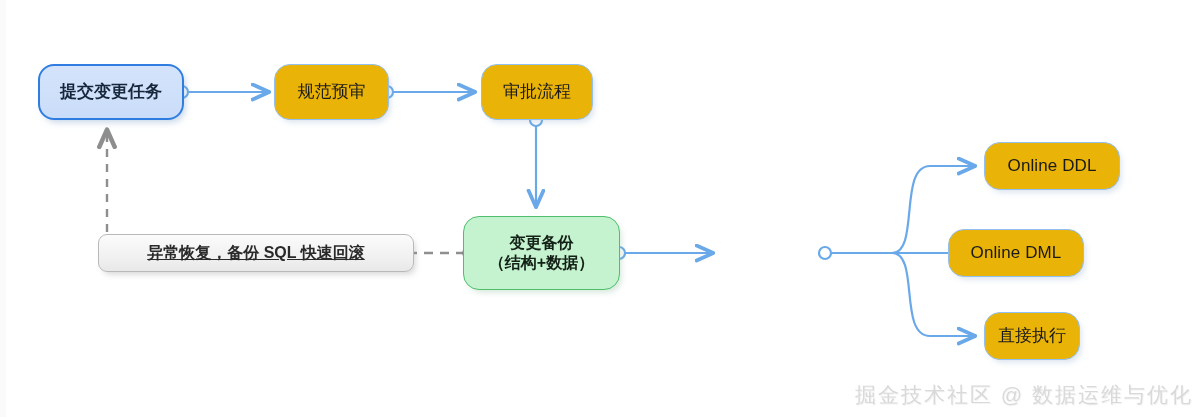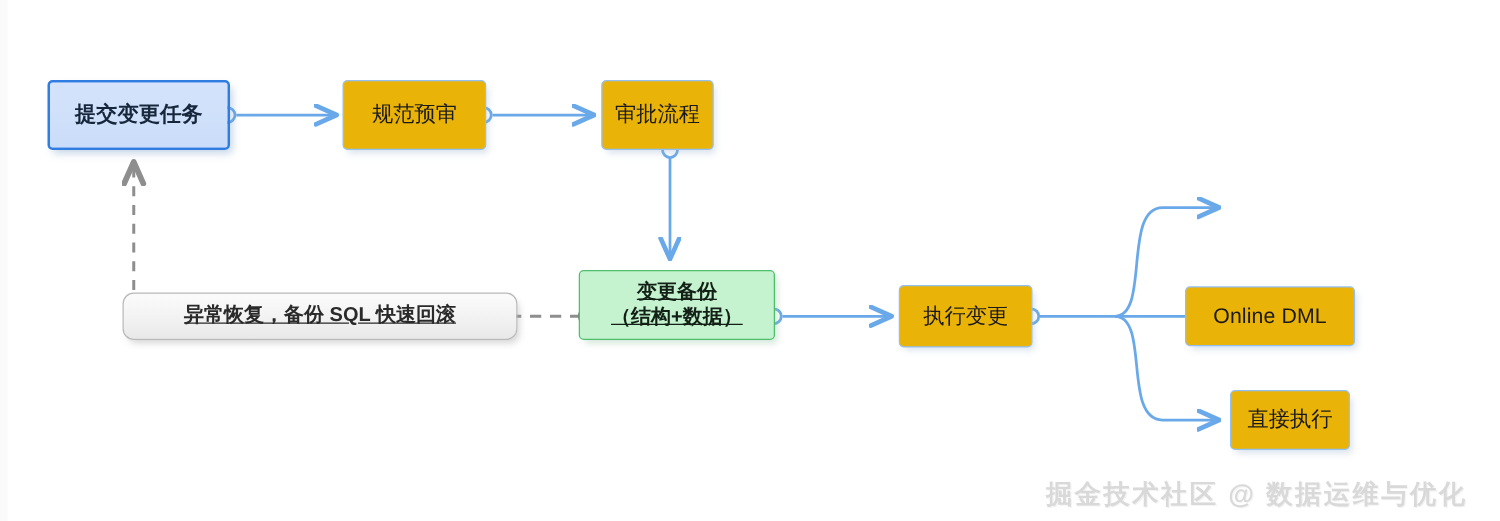--- a/index.html
+++ b/index.html
@@ -31,21 +31,21 @@
     overflow: visible;
   }
 
   .node {
     position: absolute;
     box-sizing: border-box;
     display: flex;
     align-items: center;
     justify-content: center;
     text-align: center;
-    border-radius: 4px;
+    border-radius: 16px;
     line-height: 1.22;
     color: #1a1a1a;
     white-space: pre-line;
     z-index: 3;
   }
 
   
   .node-plain {
     background: #eab308;
     border: 1.6px solid #93c0f2;
@@ -82,24 +82,24 @@
     font-size: 16px;
     font-weight: 600;
     color: #2a2a2a;
     border-radius: 9px;
   }
 
   .node-latin { font-weight: 400; font-size: 17px; letter-spacing: 0.1px; }
 
   .watermark {
     position: absolute;
-    right: 26px;
+    right: 7px;
     bottom: 8px;
     font-size: 21px;
-    font-weight: 700;
+    font-weight: 400;
     color: #d9d9d9;
     text-shadow: 1px 1px 0 #f4f4f4;
     letter-spacing: 2px;
     user-select: none;
     z-index: 2;
     margin-top: 16px;
   }
 </style>
 </head>
 <body>
@@ -150,27 +150,27 @@
       <circle cx="470" cy="253" r="6.5" fill="#ffffff" stroke="#7d7d7d" stroke-width="2.4"></circle>
     </g>
 
     <line x1="107" y1="232" x2="107" y2="131" stroke="#8e8e8e" stroke-width="2.4" stroke-dasharray="8 7" fill="none" marker-end="url(#arrowGray)"></line>
   </svg>
 
   <div class="node node-start" style="left:38px; top:64px; width:146px; height:56px;">提交变更任务</div>
 
   <div class="node node-plain" style="left:274px; top:64px; width:115px; height:56px;">规范预审</div>
 
-  <div class="node node-plain" style="left:481px; top:64px; width:90px; height:56px;">审批流程</div>
+  <div class="node node-plain" style="left:481px; top:64px; width:112px; height:56px;">审批流程</div>
 
-  <div class="node node-green" style="left:463px; top:216px; width:157px; height:56px;text-decoration:underline;">变更备份
+  <div class="node node-green" style="left:463px; top:216px; width:157px; height:74px;">变更备份
 （结构+数据）</div>
 
-  <div class="node node-plain" style="left:719px; top:228px; width:107px; height:50px;">执行变更</div>
 
+  <div class="node node-plain node-latin" style="left:984px; top:142px; width:136px; height:48px;">Online DDL</div>
 
   <div class="node node-plain node-latin" style="left:948px; top:229px; width:136px; height:48px;">Online DML</div>
 
   <div class="node node-plain" style="left:984px; top:312px; width:96px; height:48px;">直接执行</div>
 
   <div class="node node-gray" style="left:98px; top:234px; width:316px; height:38px;text-decoration:underline;">异常恢复，备份 SQL 快速回滚</div>
 
   <div class="watermark">掘金技术社区 @ 数据运维与优化</div>
 
 </div>

